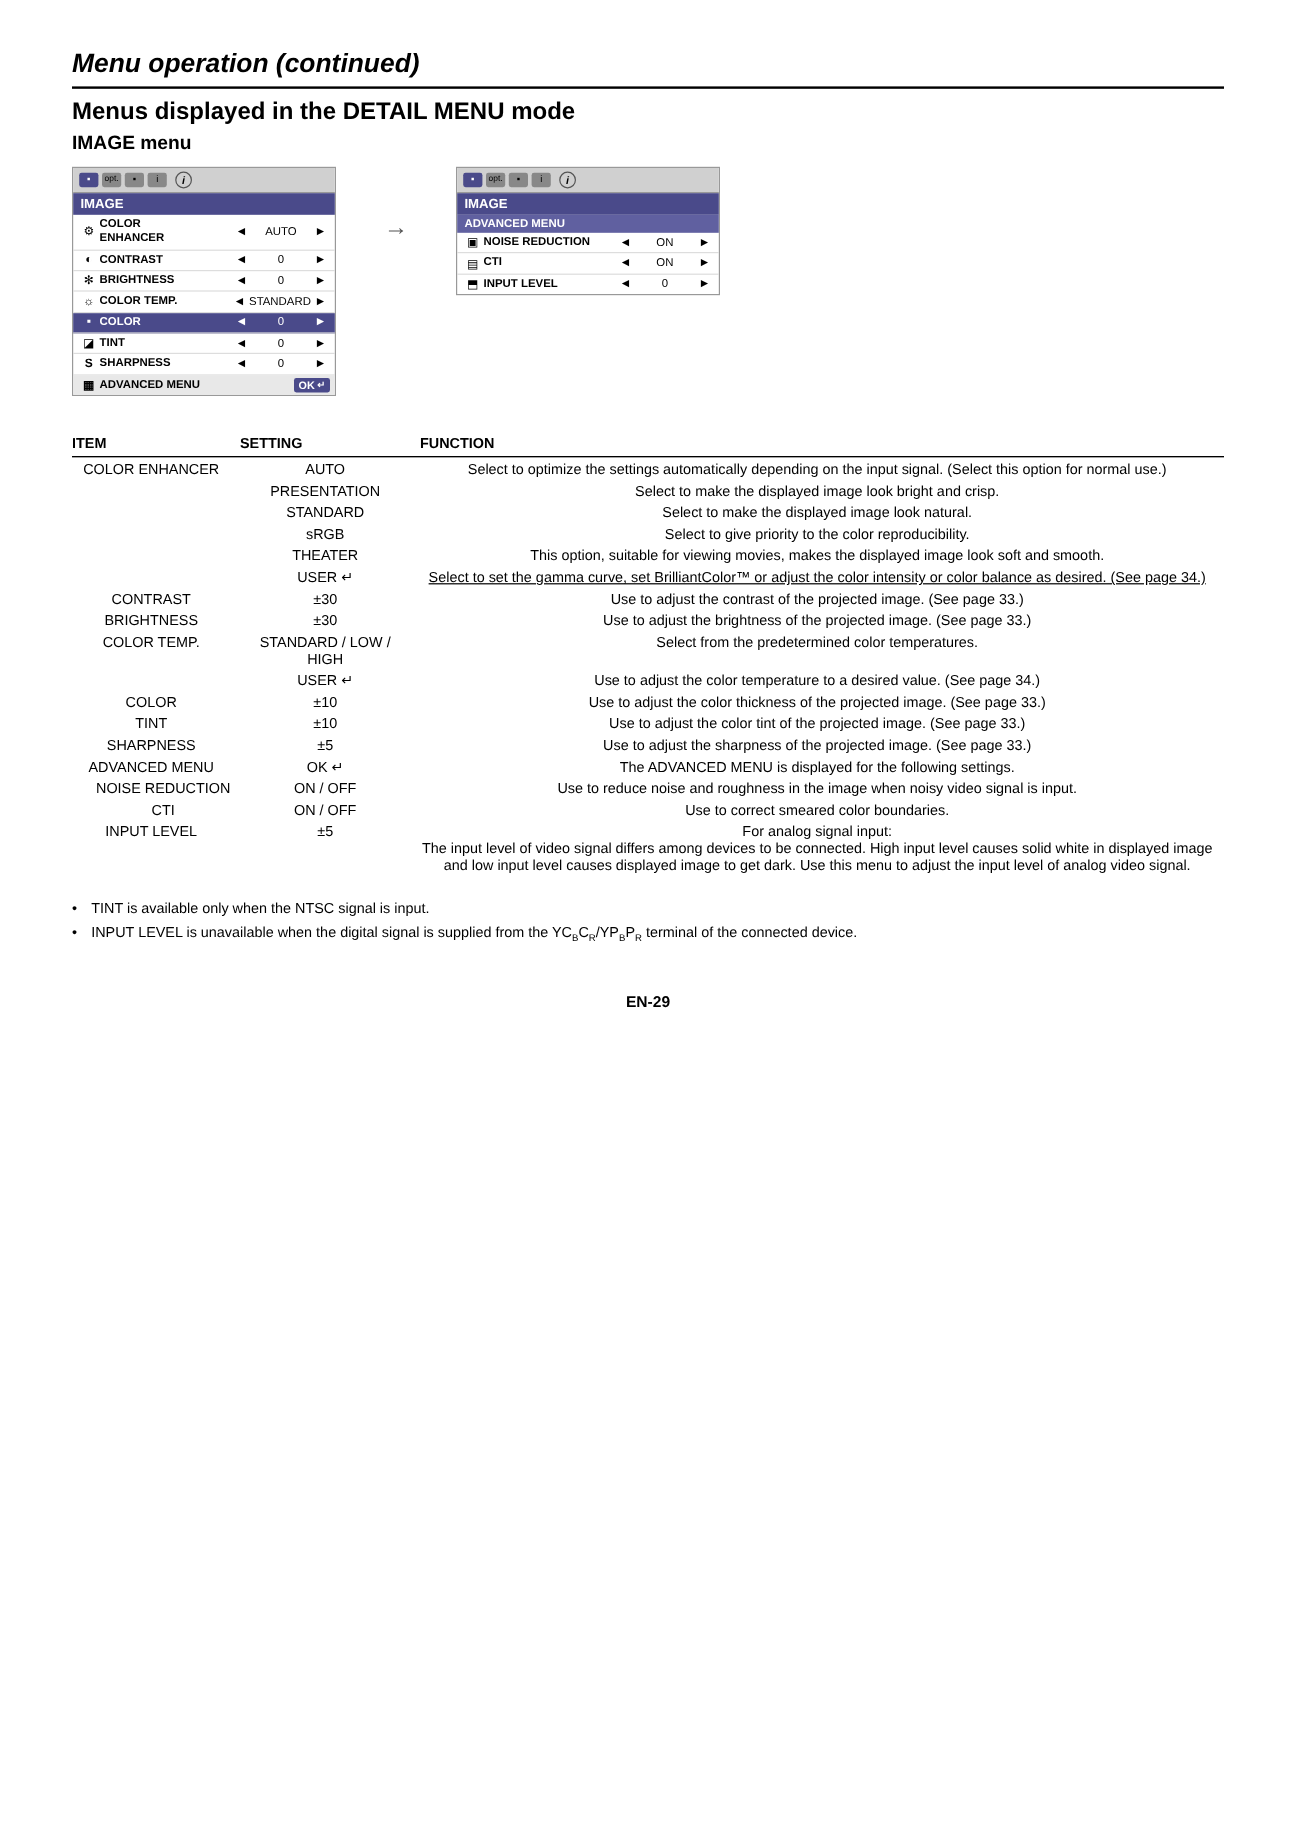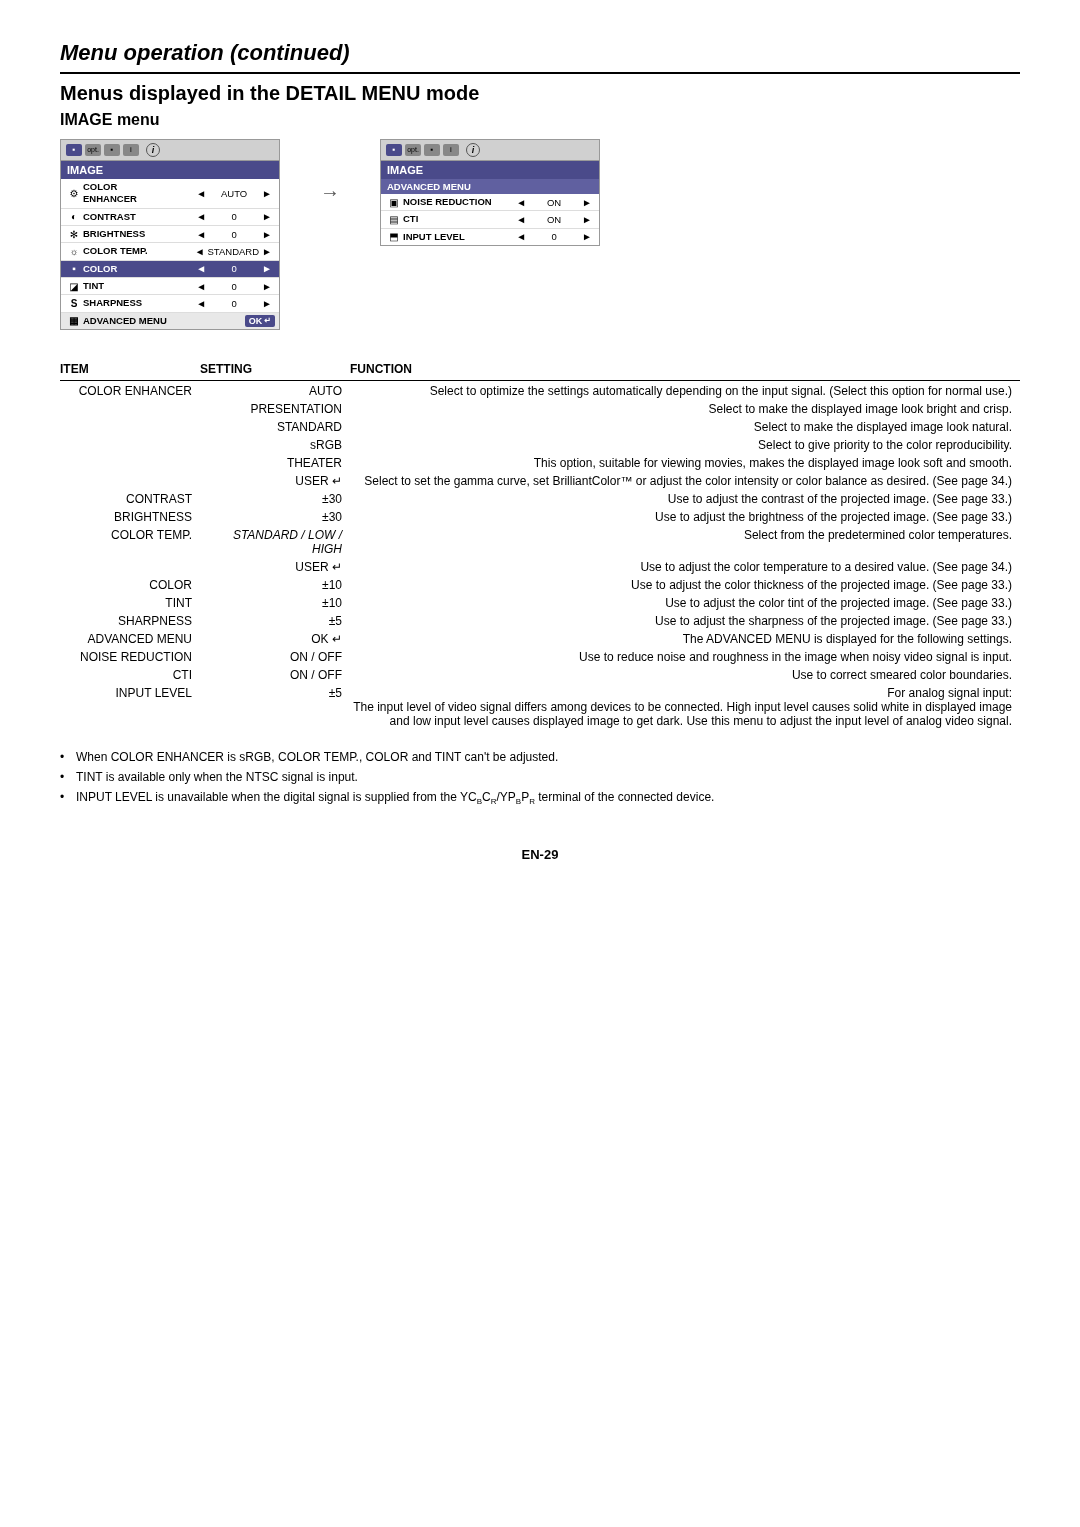--- a/index.html
+++ b/index.html
@@ -164,21 +164,21 @@
     }
     .data-table th {
       text-align: left;
       font-weight: bold;
       font-size: 12px;
       border-bottom: 1px solid #000;
       padding: 2px 8px 4px 0;
       vertical-align: bottom;
     }
     .data-table td {
-      text-align: right;
+      text-align: center;
       font-size: 12px;
       padding: 1px 8px 1px 0;
       vertical-align: top;
     }
     .data-table .col-item { width: 140px; }
     .data-table .col-setting { width: 150px; }
     .data-table .col-function { }
     .data-table tr.top-row td { padding-top: 3px; }
     .indent { padding-left: 20px !important; }
     
@@ -358,35 +358,35 @@
         <td class="col-function" style="white-space: pre-line;">Select to give priority to the color reproducibility.</td>
       </tr>
       <tr class="top-row">
         <td class="col-item" style="font-weight: normal;"></td>
         <td class="col-setting" style="white-space: pre-line;">THEATER</td>
         <td class="col-function" style="white-space: pre-line;">This option, suitable for viewing movies, makes the displayed image look soft and smooth.</td>
       </tr>
       <tr class="top-row">
         <td class="col-item" style="font-weight: normal;"></td>
         <td class="col-setting" style="white-space: pre-line;">USER ↵</td>
-        <td class="col-function" style="white-space: pre-line;">Select to set the gamma curve, set BrilliantColor™ or adjust the color intensity or color balance as desired. (See page 34.)</td>
+        <td class="col-function" style="white-space: pre-line; text-decoration: underline;">Select to set the gamma curve, set BrilliantColor™ or adjust the color intensity or color balance as desired. (See page 34.)</td>
       </tr>
       <tr class="top-row">
         <td class="col-item" style="font-weight: normal;">CONTRAST</td>
         <td class="col-setting" style="white-space: pre-line;">±30</td>
         <td class="col-function" style="white-space: pre-line;">Use to adjust the contrast of the projected image. (See page 33.)</td>
       </tr>
       <tr class="top-row">
         <td class="col-item" style="font-weight: normal;">BRIGHTNESS</td>
         <td class="col-setting" style="white-space: pre-line;">±30</td>
         <td class="col-function" style="white-space: pre-line;">Use to adjust the brightness of the projected image. (See page 33.)</td>
       </tr>
       <tr class="top-row">
         <td class="col-item" style="font-weight: normal;">COLOR TEMP.</td>
-        <td class="col-setting" style="white-space: pre-line; font-style: italic;">STANDARD / LOW /
+        <td class="col-setting" style="white-space: pre-line;">STANDARD / LOW /
 HIGH</td>
         <td class="col-function" style="white-space: pre-line;">Select from the predetermined color temperatures.</td>
       </tr>
       <tr class="top-row">
         <td class="col-item" style="font-weight: normal;"></td>
         <td class="col-setting" style="white-space: pre-line;">USER ↵</td>
         <td class="col-function" style="white-space: pre-line;">Use to adjust the color temperature to a desired value. (See page 34.)</td>
       </tr>
       <tr class="top-row">
         <td class="col-item" style="font-weight: normal;">COLOR</td>
@@ -421,18 +421,17 @@
       <tr class="top-row">
         <td class="col-item" style="font-weight: normal;">INPUT LEVEL</td>
         <td class="col-setting" style="white-space: pre-line;">±5</td>
         <td class="col-function" style="white-space: pre-line;">For analog signal input:
 The input level of video signal differs among devices to be connected. High input level causes solid white in displayed image and low input level causes displayed image to get dark. Use this menu to adjust the input level of analog video signal.</td>
       </tr>
     </tbody>
 </table>
 
 <ul class="bullet-list" id="bullet-list">
-    <li>When COLOR ENHANCER is sRGB, COLOR TEMP., COLOR and TINT can't be adjusted.</li>
     <li>TINT is available only when the NTSC signal is input.</li>
     <li>INPUT LEVEL is unavailable when the digital signal is supplied from the YC<sub>B</sub>C<sub>R</sub>/YP<sub>B</sub>P<sub>R</sub> terminal of the connected device.</li>
   </ul>
 
 <div class="page-number">EN-29</div>
 
 </body></html>

